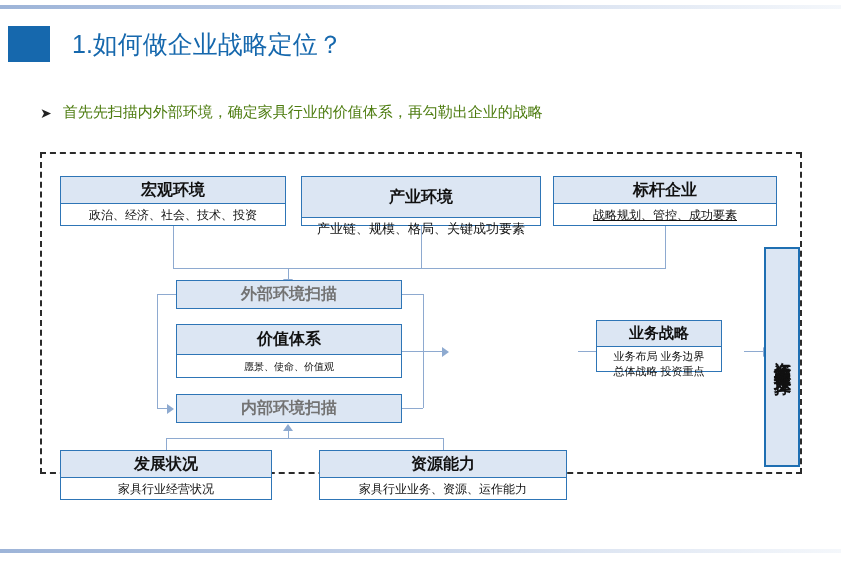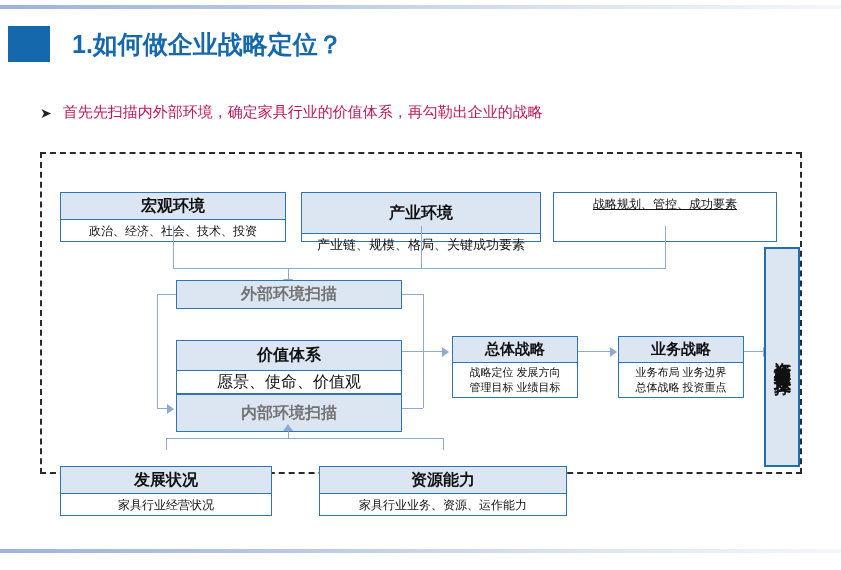--- a/index.html
+++ b/index.html
@@ -12,34 +12,34 @@
   .slide{position:absolute;inset:0;background:#fff;}
 
   
   .rule{position:absolute;left:0;width:841px;height:4px;
         background:linear-gradient(to right,#9db4d8 0%,#b9c9e4 35%,#dde5f2 70%,#f4f7fb 100%);}
   .rule.top{top:5px;}
   .rule.bottom{bottom:17px;}
 
   
   .hdr-square{position:absolute;left:8px;top:26px;width:42px;height:36px;background:#1668ad;}
-  .hdr-title{position:absolute;left:72px;top:26px;font-size:25px;font-weight:bold;color:#1668ad;
+  .hdr-title{position:absolute;left:72px;top:26px;font-size:25px;font-weight:normal;color:#1668ad;
              letter-spacing:0px;line-height:36px;white-space:nowrap;}
 
   
   .bullet-row{position:absolute;left:40px;top:103px;display:flex;align-items:center;gap:11px;}
   .bullet-mark{font-size:14px;color:#222;line-height:1;}
-  .bullet-text{font-size:15px;color:#be185d;white-space:nowrap;}
+  .bullet-text{font-size:15px;color:#4d7c0f;white-space:nowrap;}
 
   
   .frame{position:absolute;left:40px;top:152px;width:762px;height:322px;
          border:2px dashed #2b2b2b;box-sizing:border-box;}
 
   
-  .box{position:absolute;box-sizing:border-box;border:1px solid #2e75b6;background:#ffffff;margin-top:16px;}
+  .box{position:absolute;box-sizing:border-box;border:1px solid #2e75b6;background:#ffffff;}
   .box .cap{box-sizing:border-box;background:#dce6f3;border-bottom:1px solid #2e75b6;
             display:flex;align-items:center;justify-content:center;
             font-weight:bold;color:#111;white-space:nowrap;}
   .box .body{box-sizing:border-box;display:flex;align-items:center;justify-content:center;
              flex-direction:column;color:#111;text-align:center;white-space:nowrap;}
 
   
   .tbox{position:absolute;box-sizing:border-box;border:1px solid #2e75b6;background:#dce6f3;
         display:flex;align-items:center;justify-content:center;
         font-weight:bold;color:#737373;white-space:nowrap;}
@@ -81,63 +81,57 @@
     <div class="cap" style="height:27px;font-size:16px;">宏观环境</div>
     <div class="body" style="height:22px;font-size:12px;">政治、经济、社会、技术、投资</div>
   </div>
 
   <div class="box" style="left:301px;top:176px;width:240px;height:50px;">
     <div class="cap" style="height:41px;font-size:16px;">产业环境</div>
     <div class="body" style="height:22px;font-size:13px;">产业链、规模、格局、关键成功要素</div>
   </div>
 
   <div class="box" style="left:553px;top:176px;width:224px;height:50px;">
+    <div class="cap" style="height:27px;font-size:16px;">标杆企业</div>
     <div class="body" style="height:22px;font-size:12px;text-decoration:underline;">战略规划、管控、成功要素</div>
   </div>
 
   <div class="ln lv" style="left:173px;top:226px;height:42px;"></div>
   <div class="ln lv" style="left:421px;top:226px;height:42px;"></div>
   <div class="ln lv" style="left:665px;top:226px;height:42px;"></div>
   <div class="ln lh" style="left:173px;top:268px;width:493px;"></div>
   <div class="ln lv" style="left:288px;top:268px;height:12px;"></div>
   <div class="arrow arr-down" style="left:283px;top:279px;"></div>
 
   <div class="tbox" style="left:176px;top:280px;width:226px;height:29px;font-size:16px;">外部环境扫描</div>
 
   <div class="box" style="left:176px;top:324px;width:226px;height:54px;">
     <div class="cap" style="height:30px;font-size:16px;">价值体系</div>
-    <div class="body" style="height:23px;font-size:16px;">愿景、使命、价值观</div>
+    <div class="body" style="height:23px;font-size:10px;">愿景、使命、价值观</div>
   </div>
 
-  <div class="tbox" style="left:176px;top:394px;width:226px;height:38px;font-size:16px;">内部环境扫描</div>
+  <div class="tbox" style="left:176px;top:394px;width:226px;height:29px;font-size:16px;">内部环境扫描</div>
 
   <div class="ln lh" style="left:157px;top:294px;width:19px;"></div>
   <div class="ln lv" style="left:157px;top:294px;height:114px;"></div>
   <div class="ln lh" style="left:157px;top:408px;width:11px;"></div>
   <div class="arrow arr-right" style="left:167px;top:404px;"></div>
 
   <div class="ln lh" style="left:402px;top:294px;width:21px;"></div>
   <div class="ln lh" style="left:402px;top:351px;width:21px;"></div>
   <div class="ln lh" style="left:402px;top:408px;width:21px;"></div>
   <div class="ln lv" style="left:423px;top:294px;height:114px;"></div>
   <div class="ln lh" style="left:423px;top:351px;width:20px;"></div>
   <div class="arrow arr-right" style="left:442px;top:347px;"></div>
 
-  <div class="box" style="left:452px;top:320px;width:126px;height:62px;">
-    <div class="cap" style="height:26px;font-size:15px;">总体战略</div>
-    <div class="body" style="height:34px;font-size:11px;line-height:15px;">
-      <span>战略定位  发展方向</span>
-      <span>管理目标  业绩目标</span>
-    </div>
-  </div>
 
   <div class="ln lh" style="left:578px;top:351px;width:33px;"></div>
   <div class="arrow arr-right" style="left:610px;top:347px;"></div>
 
-  <div class="box" style="left:618px;top:320px;width:126px;height:62px;">
+  <div class="box" style="left:596px;top:320px;width:126px;height:52px;">
     <div class="cap" style="height:26px;font-size:15px;">业务战略</div>
     <div class="body" style="height:34px;font-size:11px;line-height:15px;">
       <span>业务布局  业务边界</span>
       <span>总体战略  投资重点</span>
     </div>
   </div>
 
   <div class="ln lh" style="left:744px;top:351px;width:20px;"></div>
   <div class="arrow arr-right" style="left:763px;top:347px;"></div>
 

